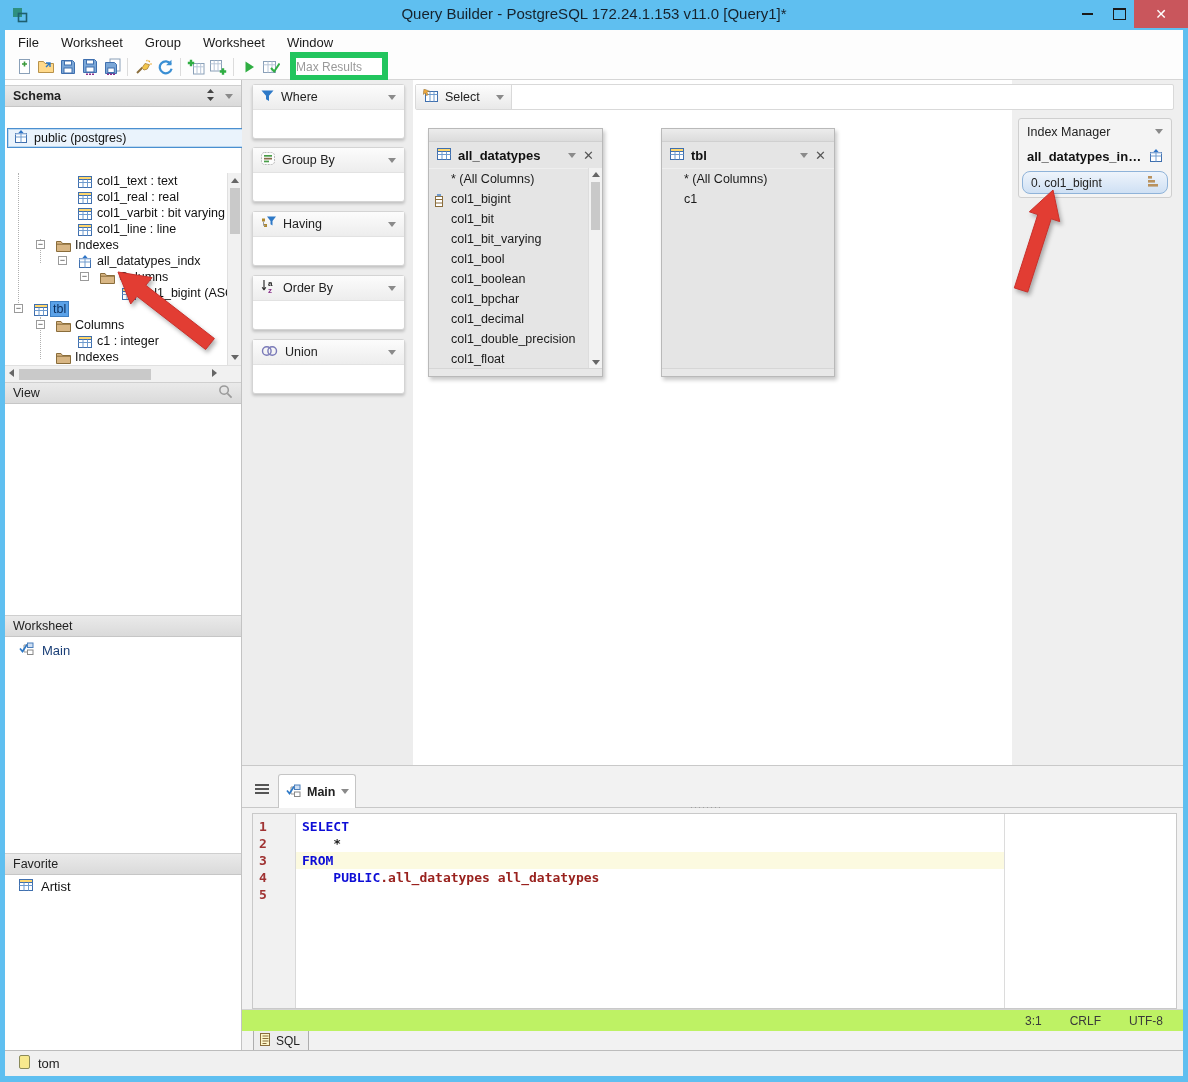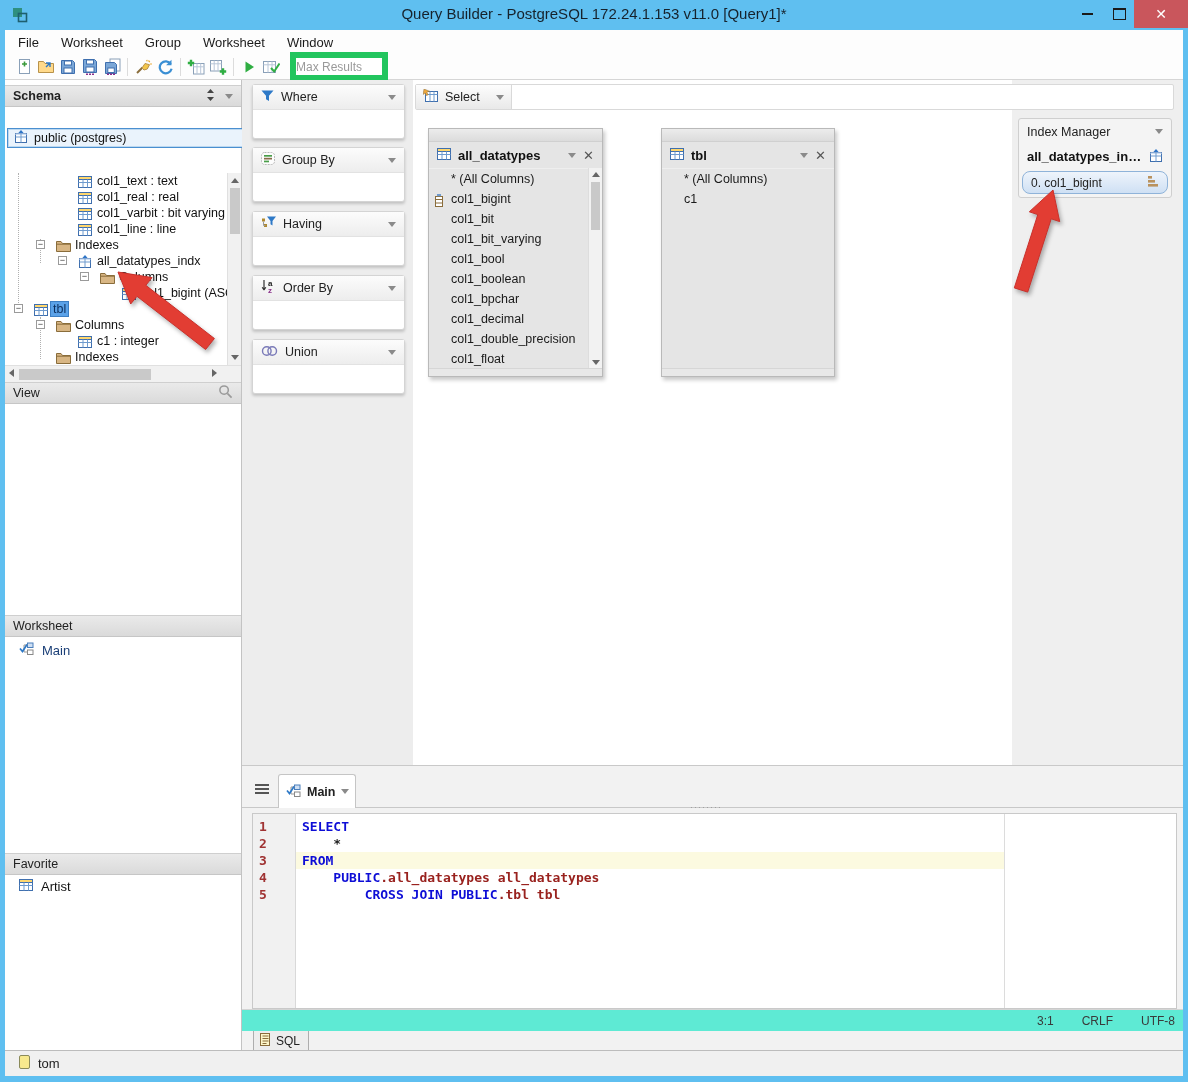--- a/index.html
+++ b/index.html
@@ -74,21 +74,21 @@
   .editor{position:absolute;left:10px;top:47px;width:925px;height:196px;background:#fff;border:1px solid #c9c9c9;box-sizing:border-box;}
   .gutter{position:absolute;left:0;top:0;bottom:0;width:43px;background:#f1f1f1;border-right:1px solid #d9d9d9;box-sizing:border-box;padding-top:4px;}
   .ln{height:17px;line-height:17px;font-family:"DejaVu Sans Mono",monospace;font-weight:bold;font-size:13px;color:#a03333;padding-left:6px;}
   .code{position:absolute;left:43px;top:0;width:708px;padding-top:4px;}
   .cl{height:17px;line-height:17px;font-family:"DejaVu Sans Mono",monospace;font-weight:bold;font-size:13px;white-space:pre;padding-left:6px;}
   .cl.cur{background:#fcfae0;}
   .cl .kw{color:#0d0dd6;}
   .cl .id{color:#99221e;}
   .cl .pl{color:#222;}
   .vdiv{position:absolute;left:751px;top:0;bottom:0;width:1px;background:#dcdcdc;}
-  .statusrow{position:absolute;left:0;top:243px;width:941px;height:22px;background:#5eead4;border-top:1px solid #d4d4d4;box-sizing:border-box;display:flex;align-items:center;justify-content:flex-end;gap:28px;padding-right:8px;font-size:12px;color:#3a3a3a;}
+  .statusrow{position:absolute;left:0;top:243px;width:941px;height:22px;background:#bef264;border-top:1px solid #d4d4d4;box-sizing:border-box;display:flex;align-items:center;justify-content:flex-end;gap:28px;padding-right:20px;font-size:12px;color:#3a3a3a;}
   .sqltab{position:absolute;left:11px;top:265px;width:56px;height:20px;background:#ededed;border:1px solid #adadad;border-top:none;display:flex;align-items:center;gap:5px;padding-left:5px;box-sizing:border-box;font-size:12px;color:#222;}
   .arrow-svg{position:absolute;z-index:50;filter:drop-shadow(2px 3px 2px rgba(0,0,0,.3));}
 </style>
 </head>
 <body>
 
 <div class="screen">
 
   <div class="titlebar">
     <span class="appicon"><svg width="16" height="16" viewBox="0 0 16 16">
@@ -548,21 +548,20 @@
               <div class="ln">2</div>
               <div class="ln">3</div>
               <div class="ln">4</div>
               <div class="ln">5</div>
             </div>
           <div class="code" id="code">
               <div class="cl"><span class="kw">SELECT</span></div>
               <div class="cl"><span class="pl">    *</span></div>
               <div class="cl cur"><span class="kw">FROM</span></div>
               <div class="cl"><span class="pl">    </span><span class="kw">PUBLIC</span><span class="id">.all_datatypes all_datatypes</span></div>
-              <div class="cl"><span class="pl">        </span><span class="kw">CROSS JOIN PUBLIC</span><span class="id">.tbl tbl</span></div>
             </div>
           <div class="vdiv"></div>
         </div>
 
         <div class="statusrow">
           <span>3:1</span>
           <span>CRLF</span>
           <span>UTF-8</span>
         </div>
 

